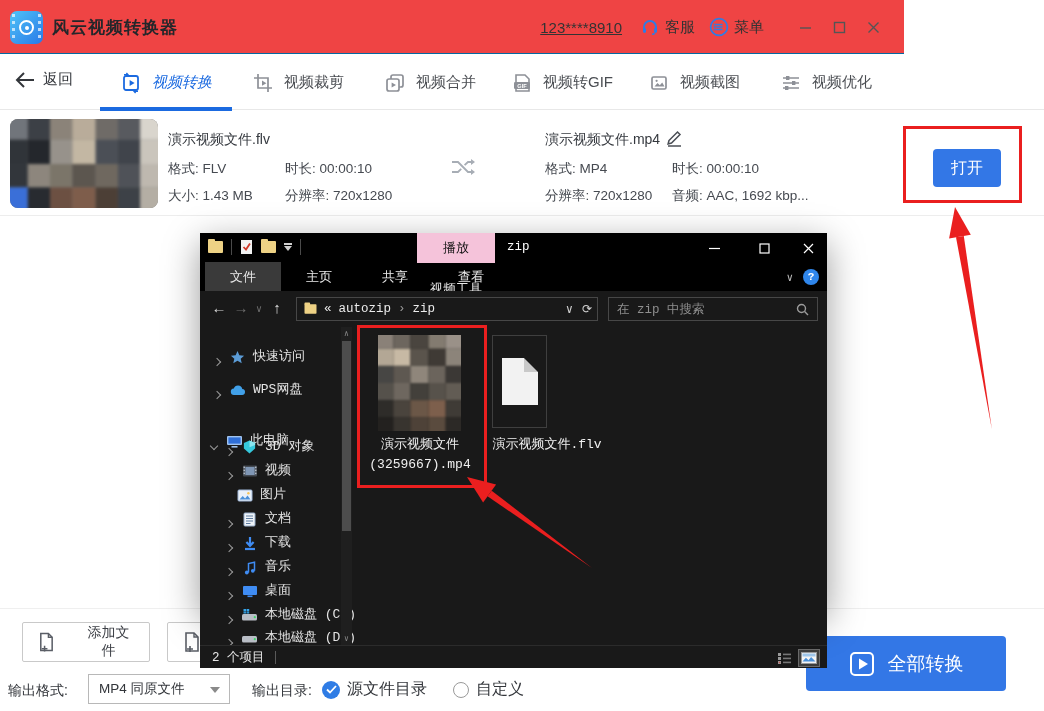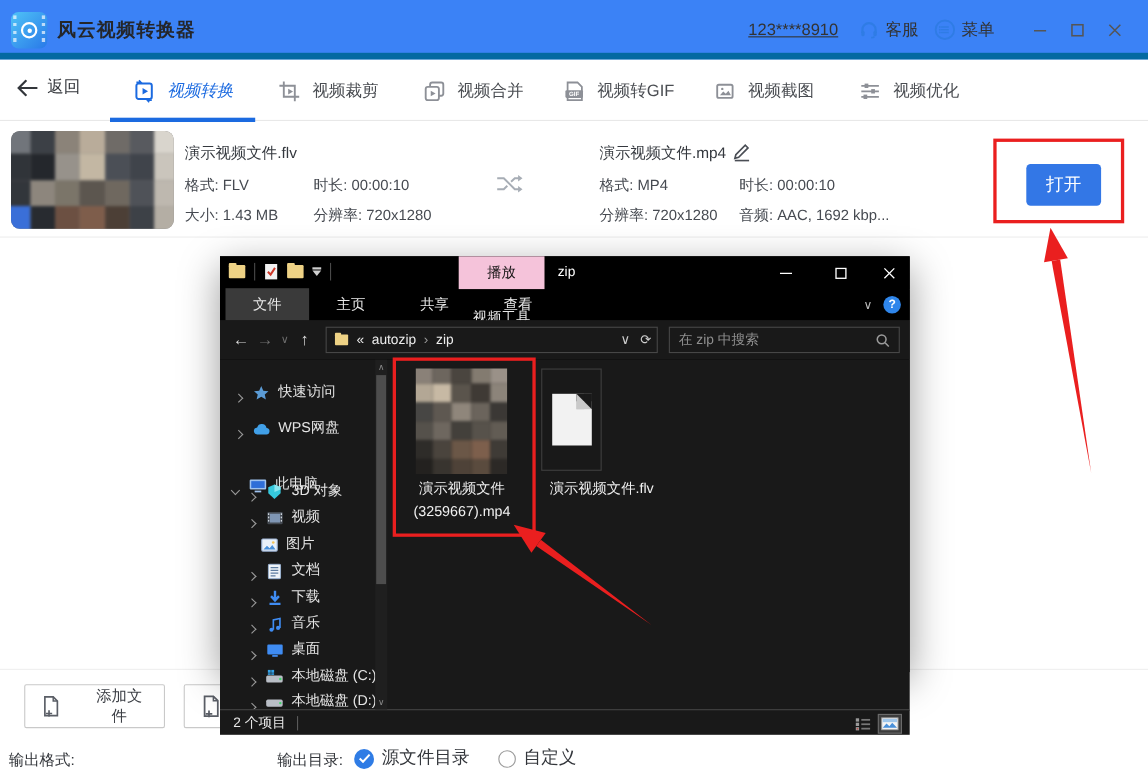--- a/index.html
+++ b/index.html
@@ -1,21 +1,21 @@
 <!DOCTYPE html>
 <html><head>
 <meta charset="utf-8">
 <style>
   * { margin:0; padding:0; box-sizing:border-box; }
   html,body { background:#d7d7d7; }
   body { font-family:"Liberation Sans","DejaVu Sans",sans-serif; }
   #stage { position:relative; width:1044px; height:711px; background:#fff; overflow:hidden; }
 
   
-  .titlebar { position:absolute; left:0; top:0; width:1044px; height:54px; background:#3b82f6; border-bottom:6px solid #0369a1; }
+  .titlebar { position:absolute; left:0; top:0; width:904px; height:54px; background:#ef4444; border-bottom:1px solid #0369a1; }
   .app-icon { position:absolute; left:10px; top:11px; width:33px; height:33px; border-radius:7px;
     background:linear-gradient(135deg,#4fc3f7,#2979e8); }
   .app-icon::before { content:""; position:absolute; left:9px; top:9px; width:11px; height:11px; border:2.5px solid #fff; border-radius:50%; }
   .app-icon::after { content:""; position:absolute; left:14.5px; top:14.5px; width:4px; height:4px; background:#fff; border-radius:50%; }
   .film-l,.film-r { position:absolute; top:3px; width:3px; height:27px;
     background:repeating-linear-gradient(#ffffffaa 0 3px, transparent 3px 7px); }
   .film-l { left:2px; } .film-r { right:2px; }
   .app-title { position:absolute; left:52px; top:16px; font-size:17px; font-weight:bold; color:#24262a; letter-spacing:1px; }
   .tb-right { position:absolute; right:18px; top:0; height:54px; display:flex; align-items:center; gap:14px; }
   .account { font-size:15px; color:#333; text-decoration:underline; margin-right:4px; }
@@ -50,21 +50,21 @@
   .radio-row { position:absolute; left:322px; top:679px; display:flex; align-items:center; gap:26px; font-size:16px; color:#33363b; }
   .radio { display:flex; align-items:center; gap:7px; }
   .rdot { width:18px; height:18px; border-radius:50%; }
   .rdot.on { background:#2f7ce5; display:flex; align-items:center; justify-content:center; }
   .rdot.off { width:16px; height:16px; border:1.5px solid #9a9a9a; background:#fff; }
   .convert-btn { position:absolute; left:806px; top:636px; width:200px; height:55px; background:#3377e6; border:none; border-radius:4px;
     display:flex; align-items:center; justify-content:center; gap:13px; color:#fff; font-size:19px; }
   .hairline { position:absolute; left:0; top:608px; width:1044px; height:1px; background:#efefef; }
 
   
-  .explorer { position:absolute; left:200px; top:233px; width:627px; height:378px; background:#000000; box-shadow:0 10px 34px rgba(0,0,0,.4); z-index:5; }
+  .explorer { position:absolute; left:200px; top:233px; width:627px; height:378px; background:#14532d; box-shadow:0 10px 34px rgba(0,0,0,.4); z-index:5;font-family:Liberation Mono, monospace; }
   .ex-title { position:absolute; left:0; top:0; width:100%; height:30px; background:#000; }
   .qat { position:absolute; left:8px; top:6px; display:flex; align-items:center; gap:8px; }
   .sep { width:1px; height:16px; background:#4a4a4a; }
   .mini-folder { width:15px; height:12px; background:#eed285; border-radius:1px; position:relative; }
   .mini-folder::before { content:""; position:absolute; left:0; top:-2px; width:7px; height:3px; background:#eed285; border-radius:1px 1px 0 0; }
   .caret-dn { width:0; height:0; border-left:4px solid transparent; border-right:4px solid transparent; border-top:5px solid #cfcfcf; position:relative; }
   .pink-tab { position:absolute; left:217px; top:0; width:78px; height:30px; background:#f5c3da; color:#111; font-size:13px;
     display:flex; align-items:center; justify-content:center; }
   .ex-name { position:absolute; left:307px; top:7px; font-size:12.5px; color:#fff; }
   .ex-ctrl { position:absolute; top:0; width:34px; height:30px; display:flex; align-items:center; justify-content:center; }
@@ -292,36 +292,47 @@
   </button>
   <button class="footer-btn" style="left:167px; width:130px;">
     <svg width="20" height="22" viewBox="0 0 20 22">
         <path d="M4 2h8l4 4v14H4z" fill="none" stroke="#5a5e66" stroke-width="1.6"></path>
         <path d="M12 2v4h4" fill="none" stroke="#5a5e66" stroke-width="1.4"></path>
         <path d="M8 15v6M5 18h6" stroke="#5a5e66" stroke-width="1.6"></path>
       </svg>
   </button>
 
   <div class="format-label" style="left:8px; top:682px;">输出格式:</div>
+  <div class="select">
+    <span>MP4 同原文件</span>
+    <span class="arr"></span>
+  </div>
   <div class="format-label" style="left:252px; top:682px;">输出目录:</div>
   <div class="radio-row">
     <span class="radio">
       <span class="rdot on">
           <svg width="11" height="9" viewBox="0 0 11 9">
             <path d="M1 4.5l3 3L10 1" stroke="#fff" stroke-width="1.8" fill="none"></path>
           </svg>
         </span>
       <span>源文件目录</span>
     </span>
     <span class="radio">
       <span class="rdot off"></span>
       <span>自定义</span>
     </span>
   </div>
 
+  <button class="convert-btn">
+    <svg width="26" height="26" viewBox="0 0 26 26">
+        <rect x="2" y="2" width="22" height="22" rx="4" fill="none" stroke="#fff" stroke-width="2"></rect>
+        <path d="M10 7.5l9 5.5-9 5.5z" fill="#fff"></path>
+      </svg>
+    <span>全部转换</span>
+  </button>
 
   <div class="explorer">
     <div class="ex-title">
       <div class="qat">
         <span class="mini-folder"></span>
         <span class="sep"></span>
         <svg width="13" height="16" viewBox="0 0 13 16">
             <rect x="1" y="1" width="11" height="14" fill="#f2f2f2"></rect>
             <path d="M3.5 8l2.5 2.6L10 4.5" stroke="#d03a2b" stroke-width="1.8" fill="none"></path>
           </svg>

